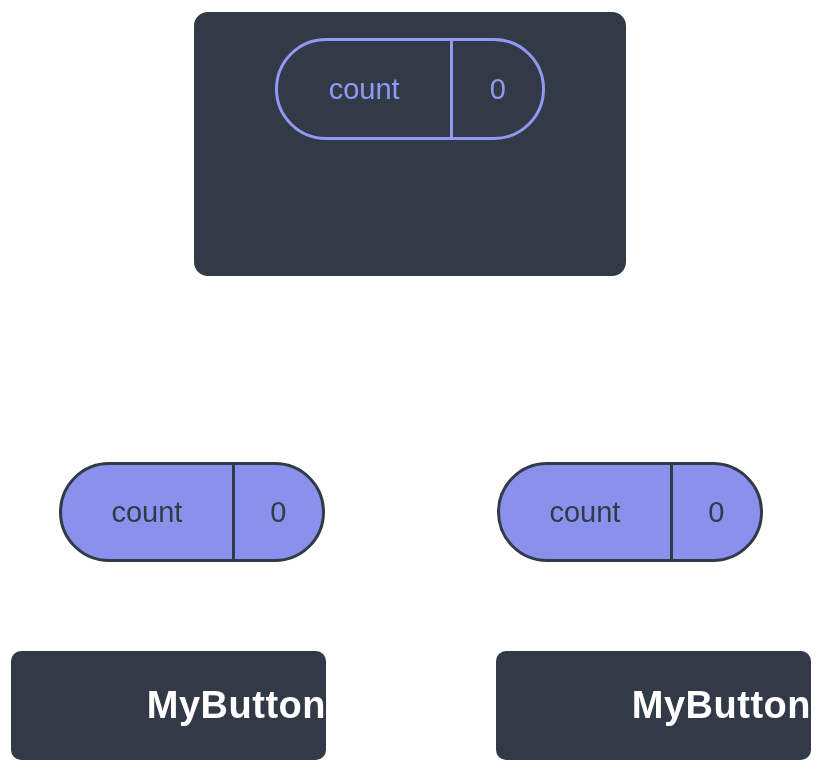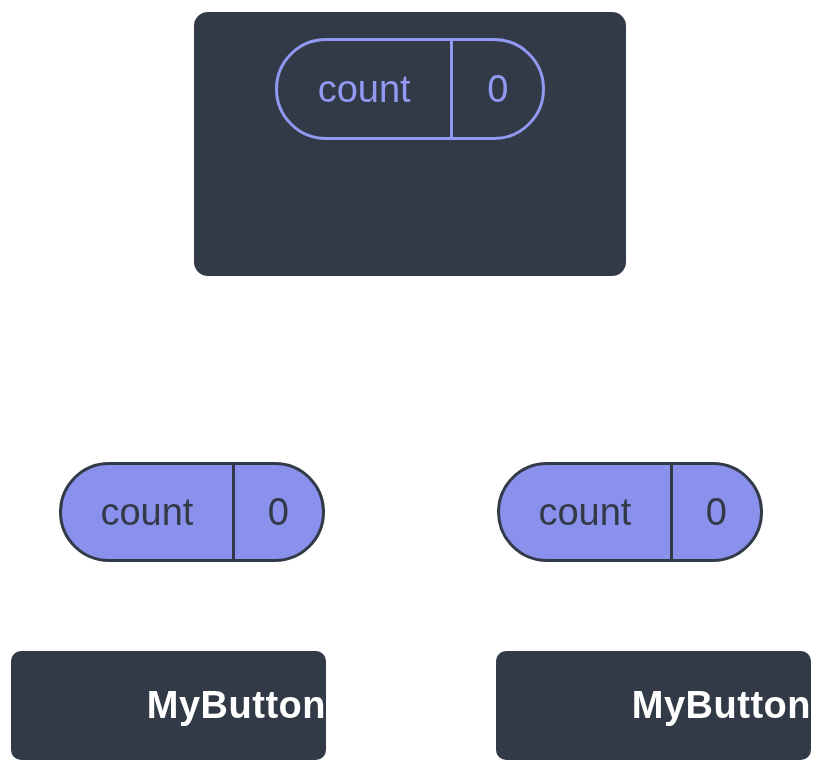--- a/index.html
+++ b/index.html
@@ -63,21 +63,21 @@
     font-size: 38px;
     font-weight: 700;
     letter-spacing: 0.5px;
   }
   .pill {
     box-sizing: border-box;
     display: flex;
     align-items: stretch;
     border-radius: 60px;
     overflow: hidden;
-    font-size: 38px;
+    font-size: 29px;
     z-index: 2;
     text-align: right;
   }
   .pill-outlined {
     width: 270px;
     height: 102px;
     margin-top: 26px;
     border: 3px solid #9199F2;
     color: #9199F2;
     background: transparent;

